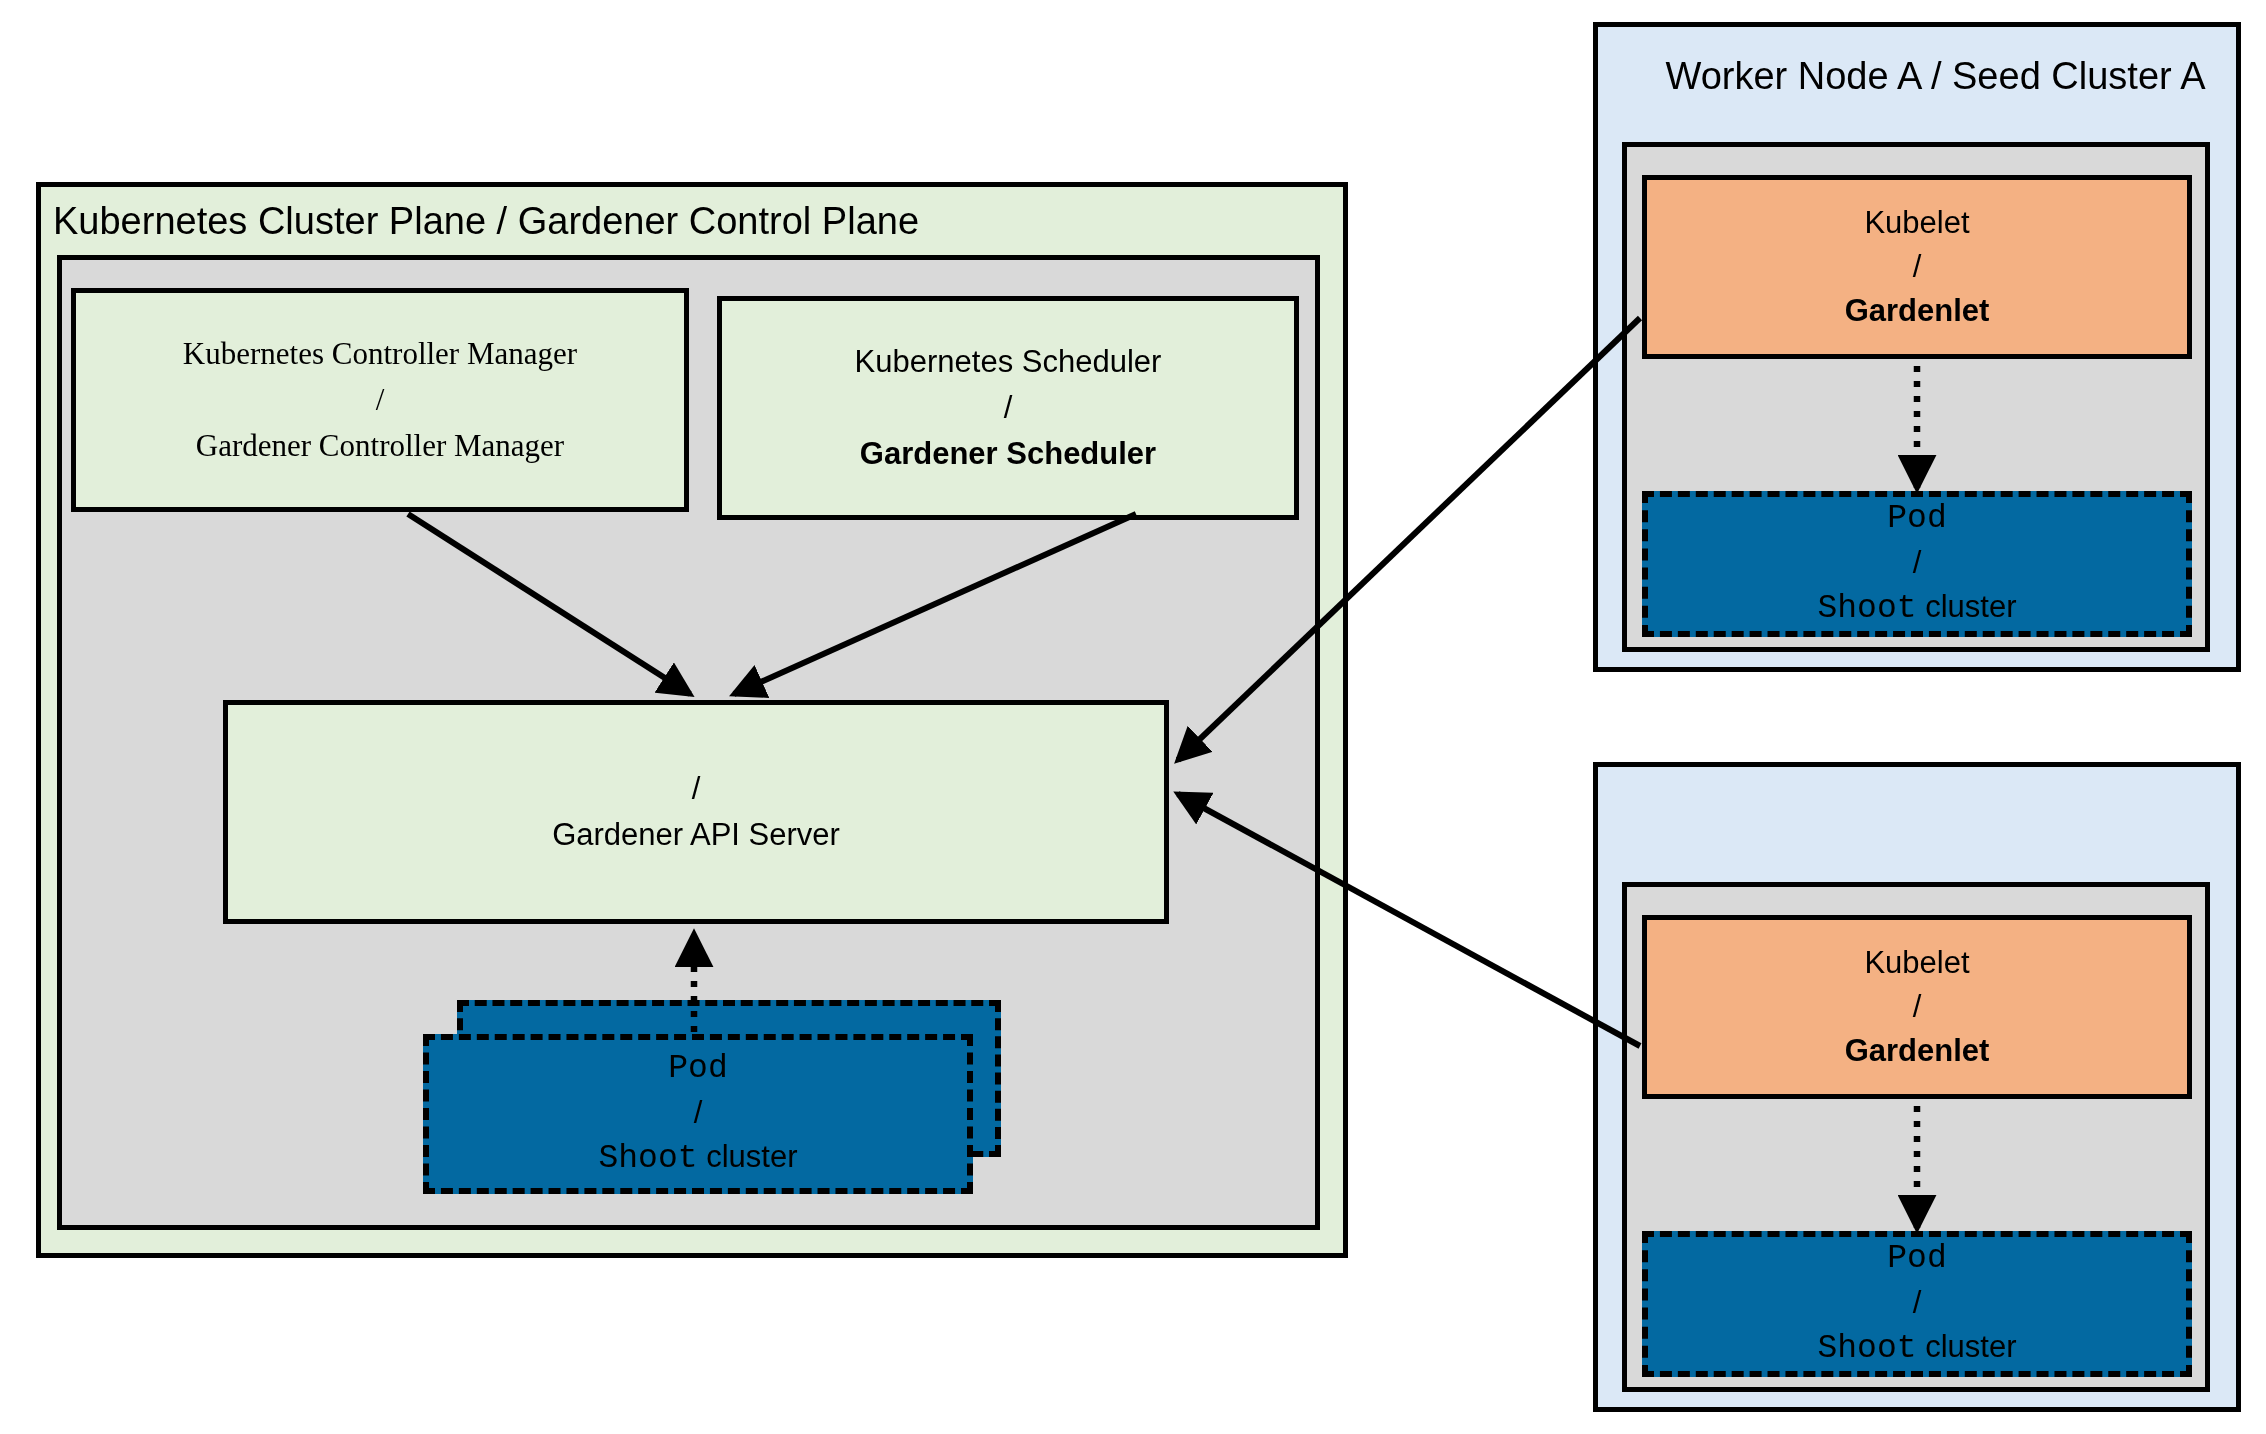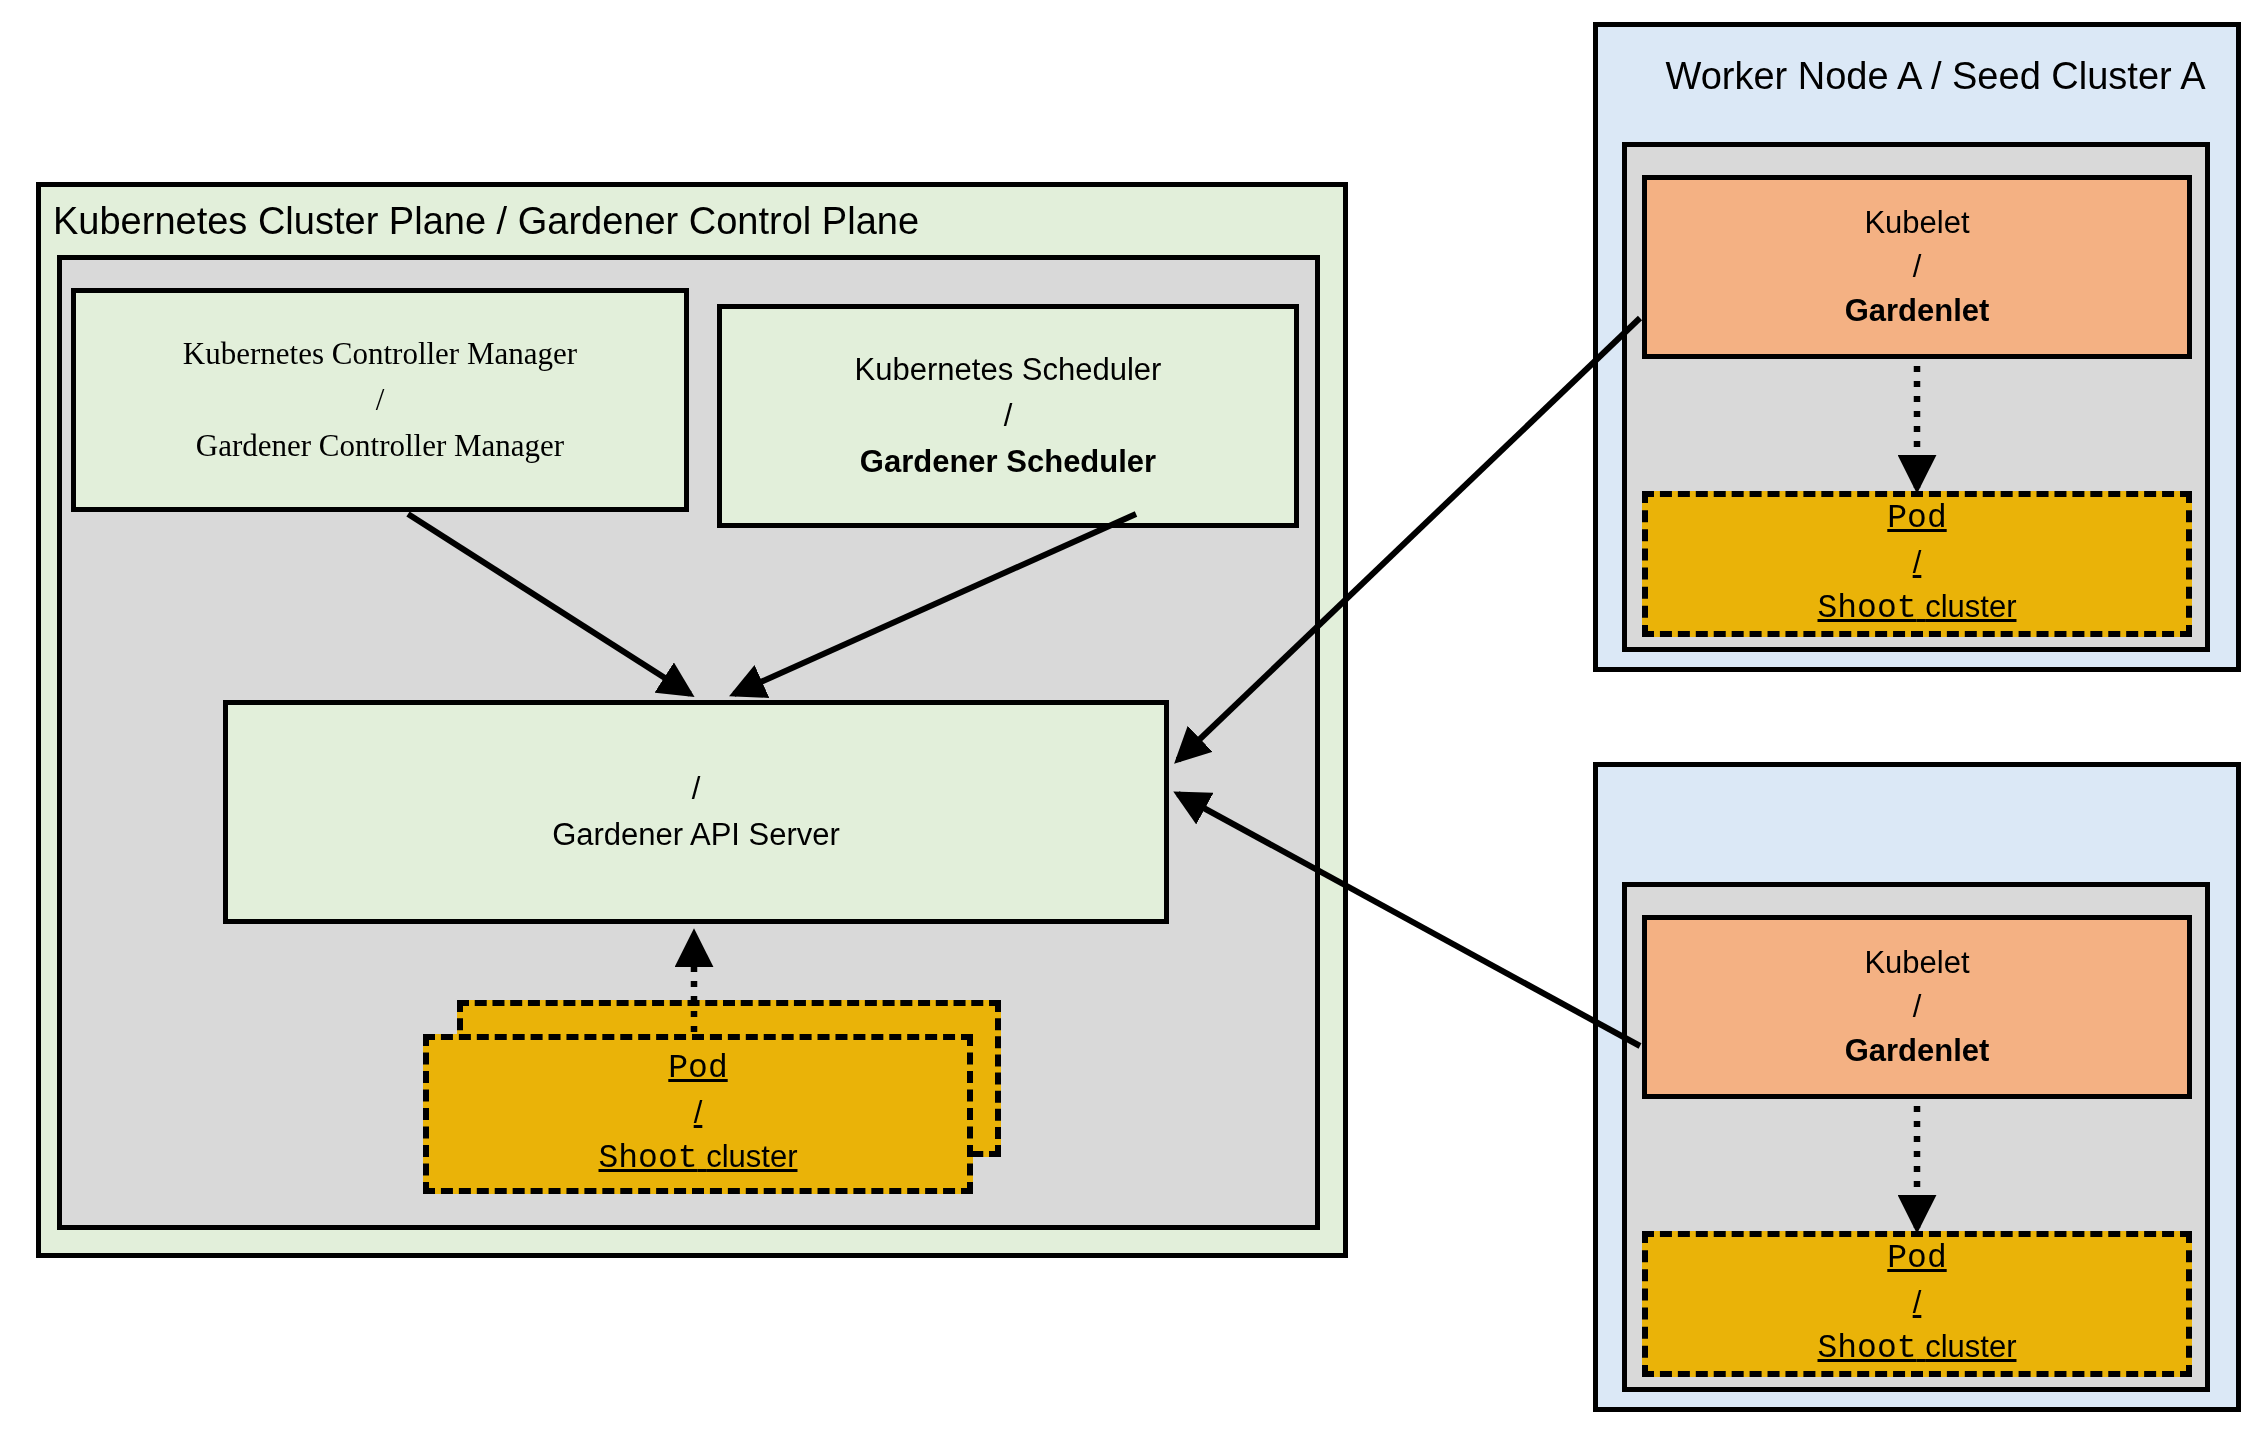--- a/index.html
+++ b/index.html
@@ -4,21 +4,21 @@
 <style>
   html,body{margin:0;padding:0;background:#ffffff;}
   body{font-family:"Liberation Sans", sans-serif;color:#000;}
   #canvas{position:relative;width:2266px;height:1434px;background:#ffffff;overflow:hidden;}
   .abs{position:absolute;box-sizing:border-box;}
   .box{border:5px solid #000;}
   .green{background:#e2efda;}
   .gray{background:#d9d9d9;}
   .blue{background:#dbe8f6;}
   .orange{background:#f4b183;}
-  .peach{background:#eab308;text-decoration:underline;}
+  .peach{background:#0369a1;}
   .dashed{border:6px dashed #000;}
   .title{font-size:38px;font-weight:500;white-space:nowrap;}
   .label-stack{display:flex;flex-direction:column;justify-content:center;align-items:center;
                text-align:center;font-size:31px;font-weight:500;line-height:46px;height:100%;}
   .worker-stack{line-height:44px;border-radius:17px;}
   .mono{font-family:"Liberation Mono","DejaVu Sans Mono",monospace;font-size:33px;}
   .bold{font-weight:700;}
   svg.overlay{position:absolute;left:0;top:0;pointer-events:none;z-index:50;}
 </style>
 </head>
@@ -32,21 +32,21 @@
     <div class="abs box gray" style="left:16px;top:68px;width:1263px;height:975px;">
 
       <div class="abs box green" style="left:9px;top:28px;width:618px;height:224px;font-family:Liberation Serif, serif;">
         <div class="label-stack">
           <div>Kubernetes Controller Manager</div>
           <div>/</div>
           <div>Gardener Controller Manager</div>
         </div>
       </div>
 
-      <div class="abs box green" style="left:655px;top:44px;width:582px;height:224px;">
+      <div class="abs box green" style="left:655px;top:36px;width:582px;height:224px;">
         <div class="label-stack">
           <div>Kubernetes Scheduler</div>
           <div>/</div>
           <div class="bold">Gardener Scheduler</div>
         </div>
       </div>
 
       <div class="abs box green" style="left:161px;top:440px;width:946px;height:224px;">
         <div class="label-stack">
           <div>/</div>

